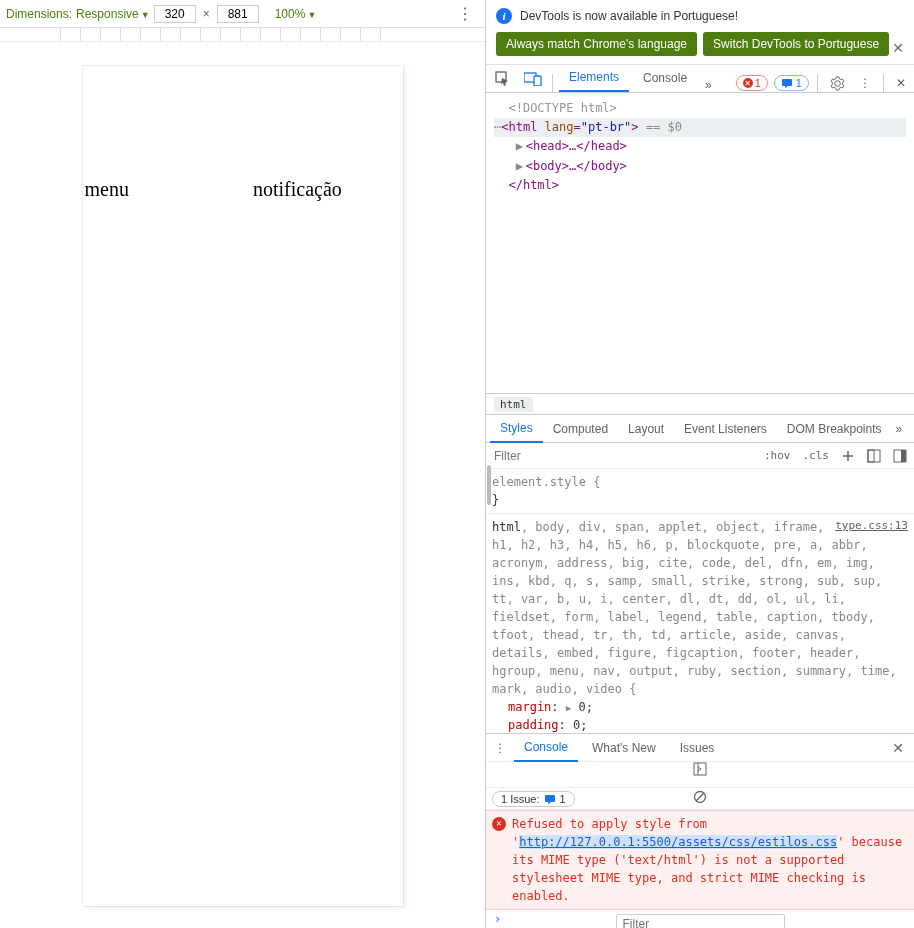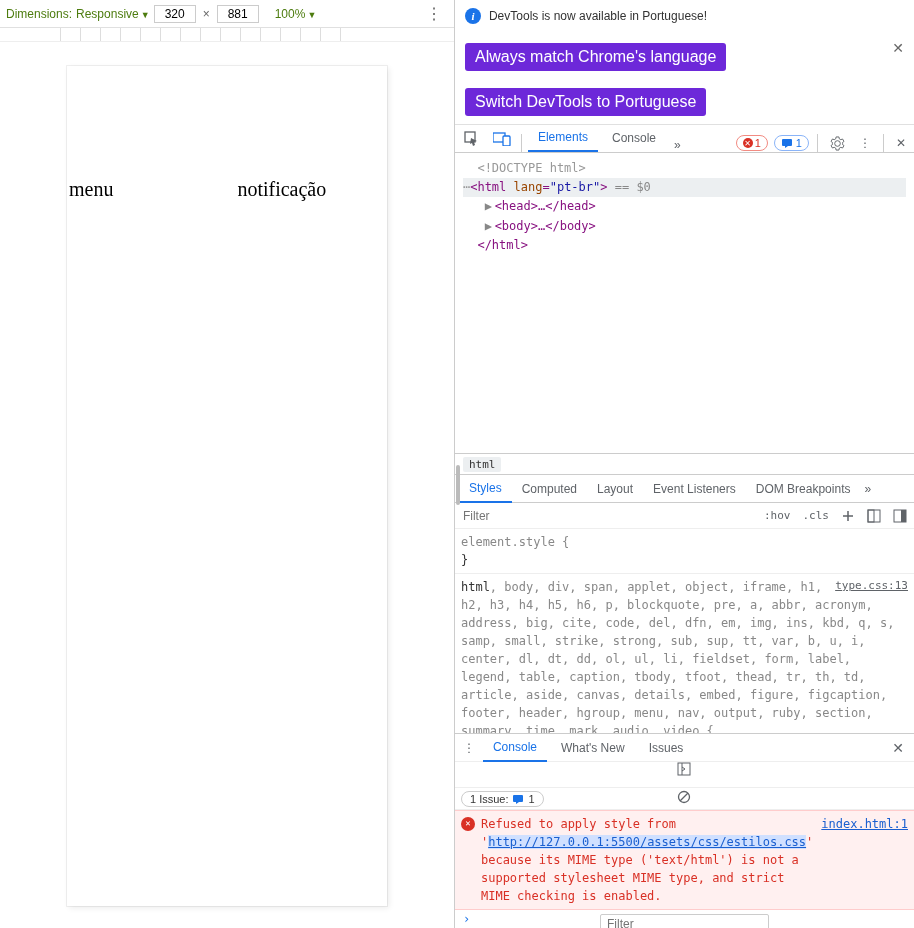--- a/index.html
+++ b/index.html
@@ -21,21 +21,21 @@
 .vp-menu { margin-left: 2px; }
 .vp-notif { margin-left: 124px; }
 .resize-handle { position:absolute; right:-6px; top:50%; width:4px; height:40px; background:#bbb; border-radius:2px; transform:translateY(-50%); }
 .right-pane { flex:1; display:flex; flex-direction:column; height:100%; }
 .banner { padding:8px 10px; border-bottom:1px solid #e0e0e0; position:relative; }
 .banner-row1 { display:flex; align-items:center; gap:8px; margin-bottom:8px; }
 .info-icon { width:16px; height:16px; border-radius:50%; background:#1a73e8; color:#fff; display:flex; align-items:center; justify-content:center; font-size:11px; font-weight:bold; font-style:italic; font-family:serif; }
 .banner-text { color:#333; }
 .banner-close { position:absolute; right:10px; top:40px; color:#666; cursor:pointer; font-size:14px; }
 .banner-buttons { display:flex; gap:6px; flex-wrap:wrap; }
-.btn-blue { background:#6d28d9; color:#fff; border:none; border-radius:3px; padding:5px 10px; font-size:16px; cursor:pointer;margin-top:11px; }
+.btn-blue { background:#4d7c0f; color:#fff; border:none; border-radius:3px; padding:5px 10px; font-size:12px; cursor:pointer; }
 .btn-white { background:#fff; color:#333; border:1px solid #ccc; border-radius:3px; padding:5px 10px; font-size:12px; cursor:pointer; }
 .main-tabs { height:28px; display:flex; align-items:flex-end; border-bottom:1px solid #ccc; padding:0 4px; gap:4px; }
 .tab-icon-btn { width:26px; height:26px; display:flex; align-items:center; justify-content:center; cursor:pointer; color:#5f6368; }
 .tab-icon-btn.active { color:#1a73e8; }
 .tab-sep { width:1px; height:18px; background:#ccc; margin:0 2px; }
 .tab { padding:0 10px; height:28px; display:flex; align-items:center; color:#5f6368; cursor:pointer; font-size:12px; }
 .tab.active { color:#1a73e8; border-bottom:2px solid #1a73e8; }
 .expand-icon { font-size:12px; color:#5f6368; padding:0 4px; cursor:pointer; }
 .tab-right { margin-left:auto; display:flex; align-items:center; gap:6px; }
 .badge-err { display:flex; align-items:center; gap:2px; background:#fff; border:1px solid #f28b82; border-radius:8px; padding:1px 6px; font-size:11px; color:#d93025; cursor:pointer; }
@@ -278,17 +278,16 @@
         <svg width="12" height="12" viewBox="0 0 12 12">
             <rect x="1" y="2" width="10" height="7" rx="1" fill="#1a73e8"></rect>
             <path d="M4 9 L4 11 L7 9" fill="#1a73e8"></path>
           </svg>
         <span>1</span>
       </span>
     </div>
     <div class="console-msg">
       <span class="msg-icon">✕</span>
       <span class="msg-body"><span>Refused to apply style from '</span><span class="url">http://127.0.0.1:5500/assets/css/estilos.css</span><span>' because its MIME type ('text/html') is not a supported stylesheet MIME type, and strict MIME checking is enabled.</span></span>
-      <span class="msg-src">index.html:1</span>
     </div>
     <div class="console-prompt">›</div>
   </div>
 </div>
 
 </body></html>

